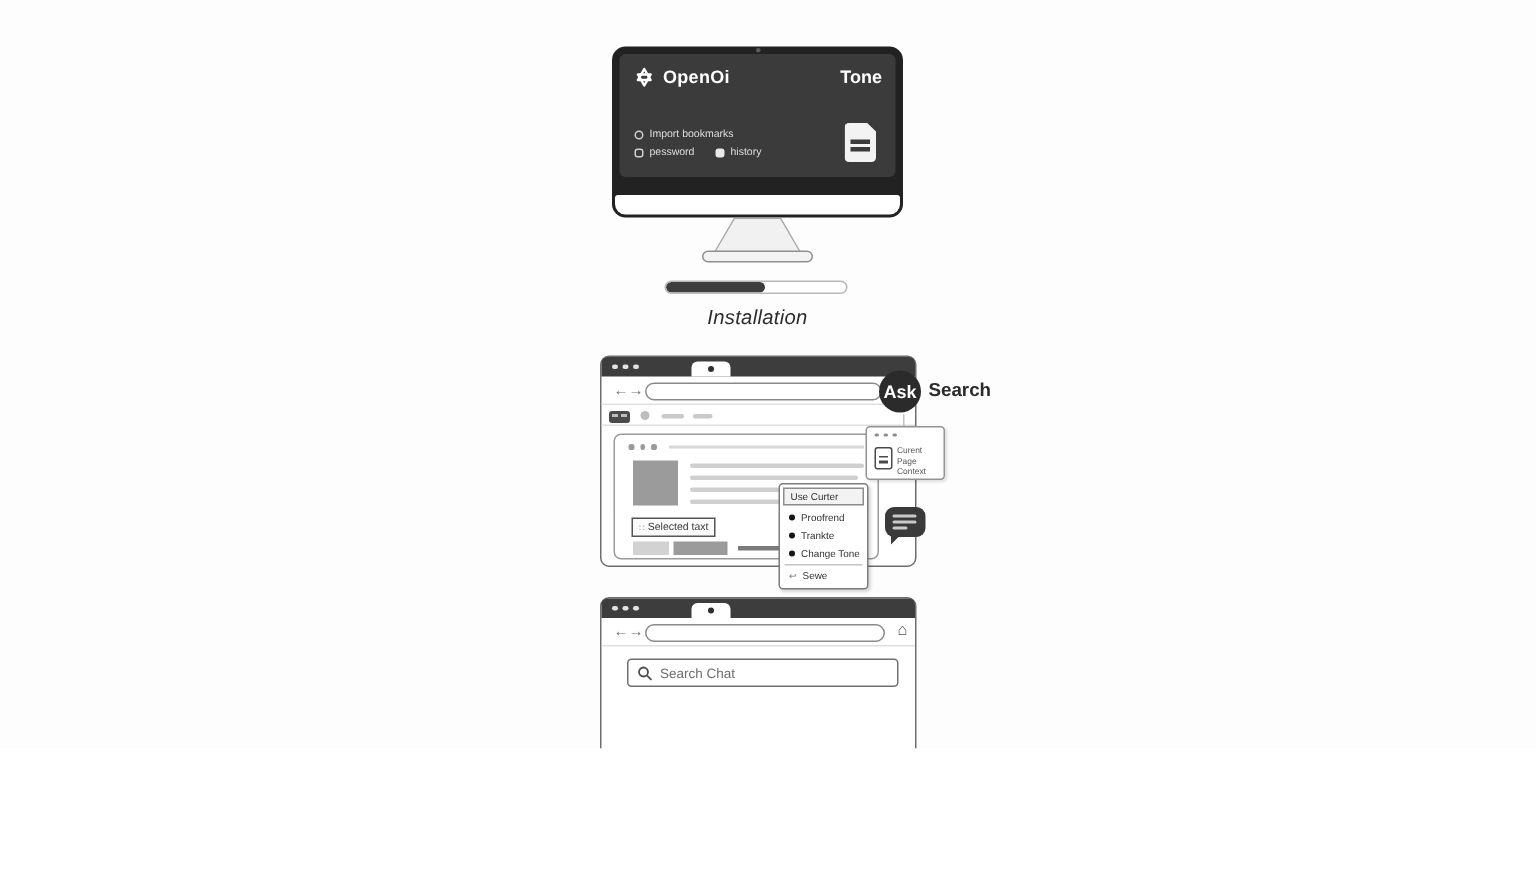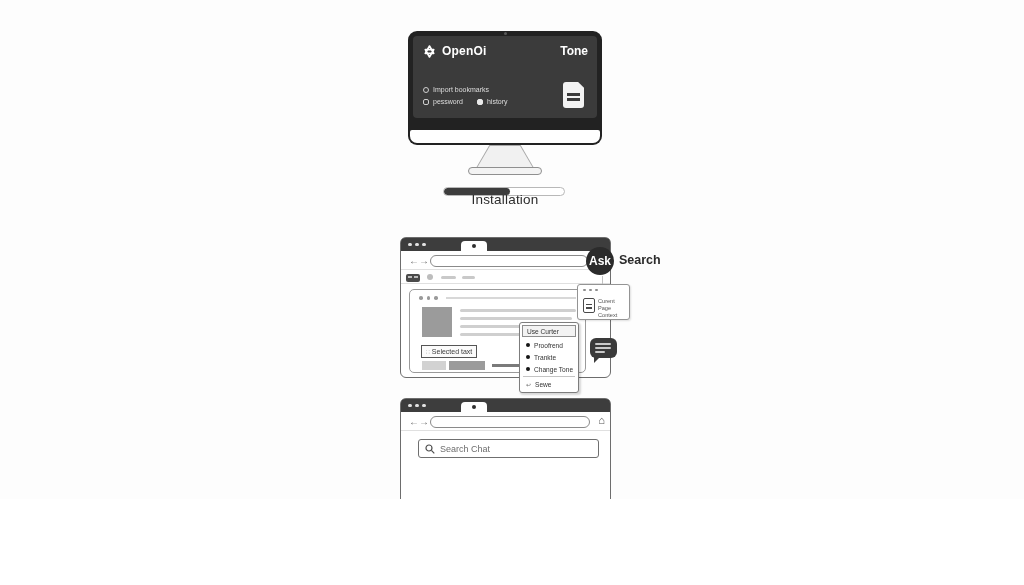--- a/index.html
+++ b/index.html
@@ -44,21 +44,21 @@
   .neck-outer { left:476px; top:145px; width:58px; height:23px; background:#a8a8a8;
     clip-path:polygon(23% 0,77% 0,100% 100%,0 100%); }
   .neck-inner { left:477px; top:146px; width:56px; height:22px; background:#f1f1f1;
     clip-path:polygon(23% 0,77% 0,100% 100%,0 100%); }
   .base { left:468px; top:167px; width:74px; height:8px; background:#f3f3f3;
     border:1.5px solid #8f8f8f; border-radius:5px; }
   .progress { left:443px; top:187px; width:122px; height:9px; background:#fff;
     border:1.5px solid #b8b8b8; border-radius:6px; overflow:hidden; }
   .progress-fill { height:100%; background:#3d3d3d; border-radius:5px; }
   .caption { font-size:13.5px; color:#2c2c2c; text-align:center; letter-spacing:.2px; }
-  .cap1 { left:408px; top:192px; width:194px; }
+  .cap1 { left:408px; top:204px; width:194px;font-style:italic; }
   .cap2 { left:392px; top:543px; width:228px; }
 
   
   .bwin { background:#fff; border:1.5px solid #6d6d6d; border-radius:6px; }
   .titlebar { position:relative; height:13px; background:#3d3d3d; border-radius:4px 4px 0 0; }
   .tdots { position:absolute; left:7px; top:4.5px; display:flex; gap:3.5px; }
   .tdots b { width:3.5px; height:3.5px; border-radius:50%; background:#e2e2e2; }
   .tab { position:absolute; left:60px; top:3px; width:26px; height:10px;
     background:#fff; border-radius:4px 4px 0 0; }
   .tab b { position:absolute; left:50%; top:3px; width:4px; height:4px; margin-left:-2px;

